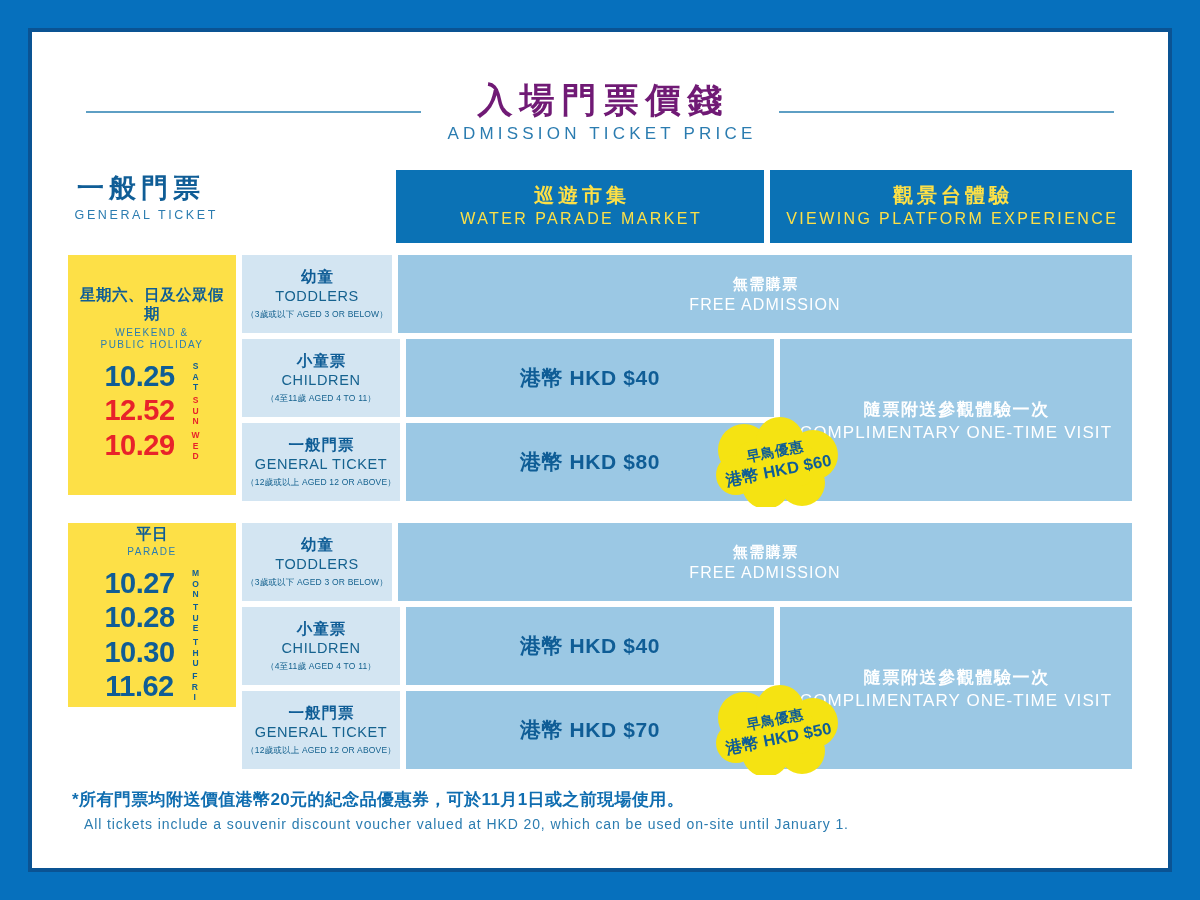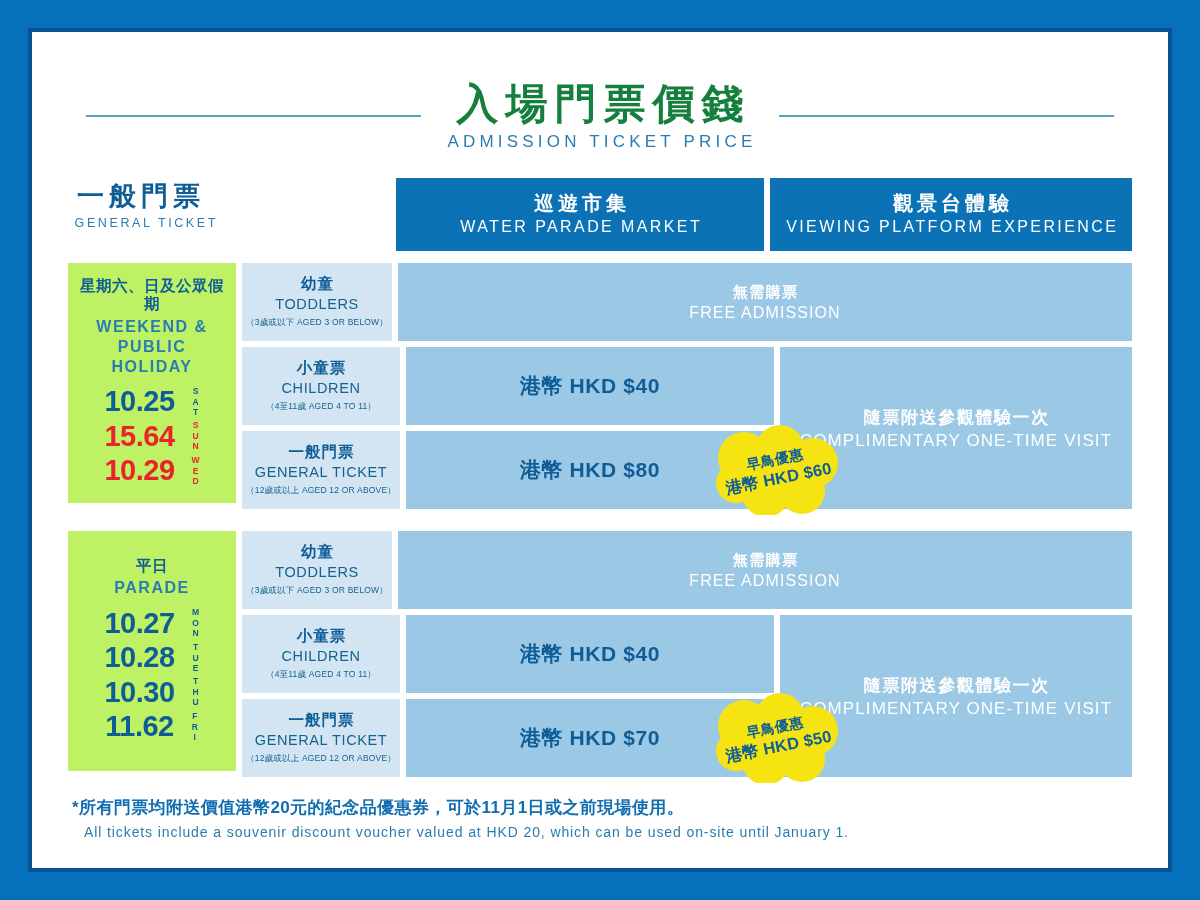--- a/index.html
+++ b/index.html
@@ -45,23 +45,23 @@
     margin-top: 20px;
   }
   .title-rule {
     flex: 1 1 auto;
     height: 2px;
     background: #5e9fc4;
     max-width: 335px;
   }
   .title-block { text-align: center; flex: 0 0 auto; }
   .title-zh {
-    font-size: 42px;
-    font-weight: 700;
-    color: #15803d;
+    font-size: 35px;
+    font-weight: 700;
+    color: #701a75;
     letter-spacing: 7px;
     line-height: 1.12;
     text-indent: 7px;
   }
   .title-en {
     font-size: 17px;
     color: #2b7cb0;
     letter-spacing: 4.2px;
     margin-top: 5px;
     text-indent: 4px;
@@ -82,21 +82,21 @@
   .col-cat  { flex: 0 0 148px; }
   .col-mkt  { flex: 0 0 368px; }
   .col-view { flex: 1 1 auto; }
   .col-span { flex: 1 1 auto; }
 
   
   .head-row { margin-bottom: 6px; }
   .head-spacer-cat  { flex: 0 0 148px; }
   .head-cell {
     background: #0b72b5;
-    color: #ffffff;
+    color: #fde047;
     text-align: center;
     padding: 13px 6px 15px 6px;
     min-height: 62px;
   }
   .head-zh {
     font-size: 20px;
     font-weight: 700;
     letter-spacing: 4px;
     text-indent: 4px;
     line-height: 1.2;
@@ -125,38 +125,38 @@
   .gen-label .en {
     font-size: 12.5px;
     color: #2b7cb0;
     letter-spacing: 2.6px;
     text-indent: 2.6px;
     margin-top: 4px;
   }
 
   
   .day-cell {
-    background: #bef264;
+    background: #fde047;
     color: #0f5d96;
     text-align: center;
     display: flex;
     flex-direction: column;
     align-items: center;
     justify-content: center;
     padding: 12px 8px;
   }
   .day-zh {
     font-size: 15.5px;
     font-weight: 700;
     letter-spacing: 0.5px;
     line-height: 1.2;
   }
   .day-en {
-    font-size: 16px;
-    font-weight: 700;
+    font-size: 10px;
+    font-weight: 400;
     color: #2b7cb0;
     letter-spacing: 1.5px;
     line-height: 1.25;
     margin-top: 3px;
   }
   .date-list { margin-top: 9px; }
   .date-line {
     display: flex;
     align-items: center;
     justify-content: center;
@@ -258,21 +258,21 @@
     letter-spacing: 1.1px;
     margin-top: 2px;
   }
   .view-cell { flex-direction: column; }
 
   
   .r-toddler { height: 78px; }
   .r-child   { height: 78px; }
   .r-general { height: 78px; }
   .grp-weekend .day-cell { height: 240px; }
-  .grp-weekday .day-cell { height: 240px; }
+  .grp-weekday .day-cell { height: 184px; }
   .stack { display: flex; flex-direction: column; gap: 6px; flex: 0 0 368px; }
   .stack-view { display: flex; flex-direction: column; gap: 6px; flex: 1 1 auto; }
   .view-tall { flex: 1 1 auto; }
 
   .group { display: flex; gap: 6px; }
   .group + .group { margin-top: 16px; }
   .group-right {
     flex: 1 1 auto;
     display: flex;
     flex-direction: column;
@@ -379,21 +379,21 @@
           <div class="day-en">
             <span>WEEKEND &amp;</span><br>
             <span>PUBLIC HOLIDAY</span>
           </div>
           <div class="date-list">
             <div class="date-line">
               <span class="date-num blue">10.25</span>
               <span class="date-dow blue">SAT</span>
             </div>
             <div class="date-line">
-              <span class="date-num red">15.64</span>
+              <span class="date-num red">12.52</span>
               <span class="date-dow red">SUN</span>
             </div>
             <div class="date-line">
               <span class="date-num red">10.29</span>
               <span class="date-dow red">WED</span>
             </div>
           </div>
         </div>
 
         <div class="group-right">

